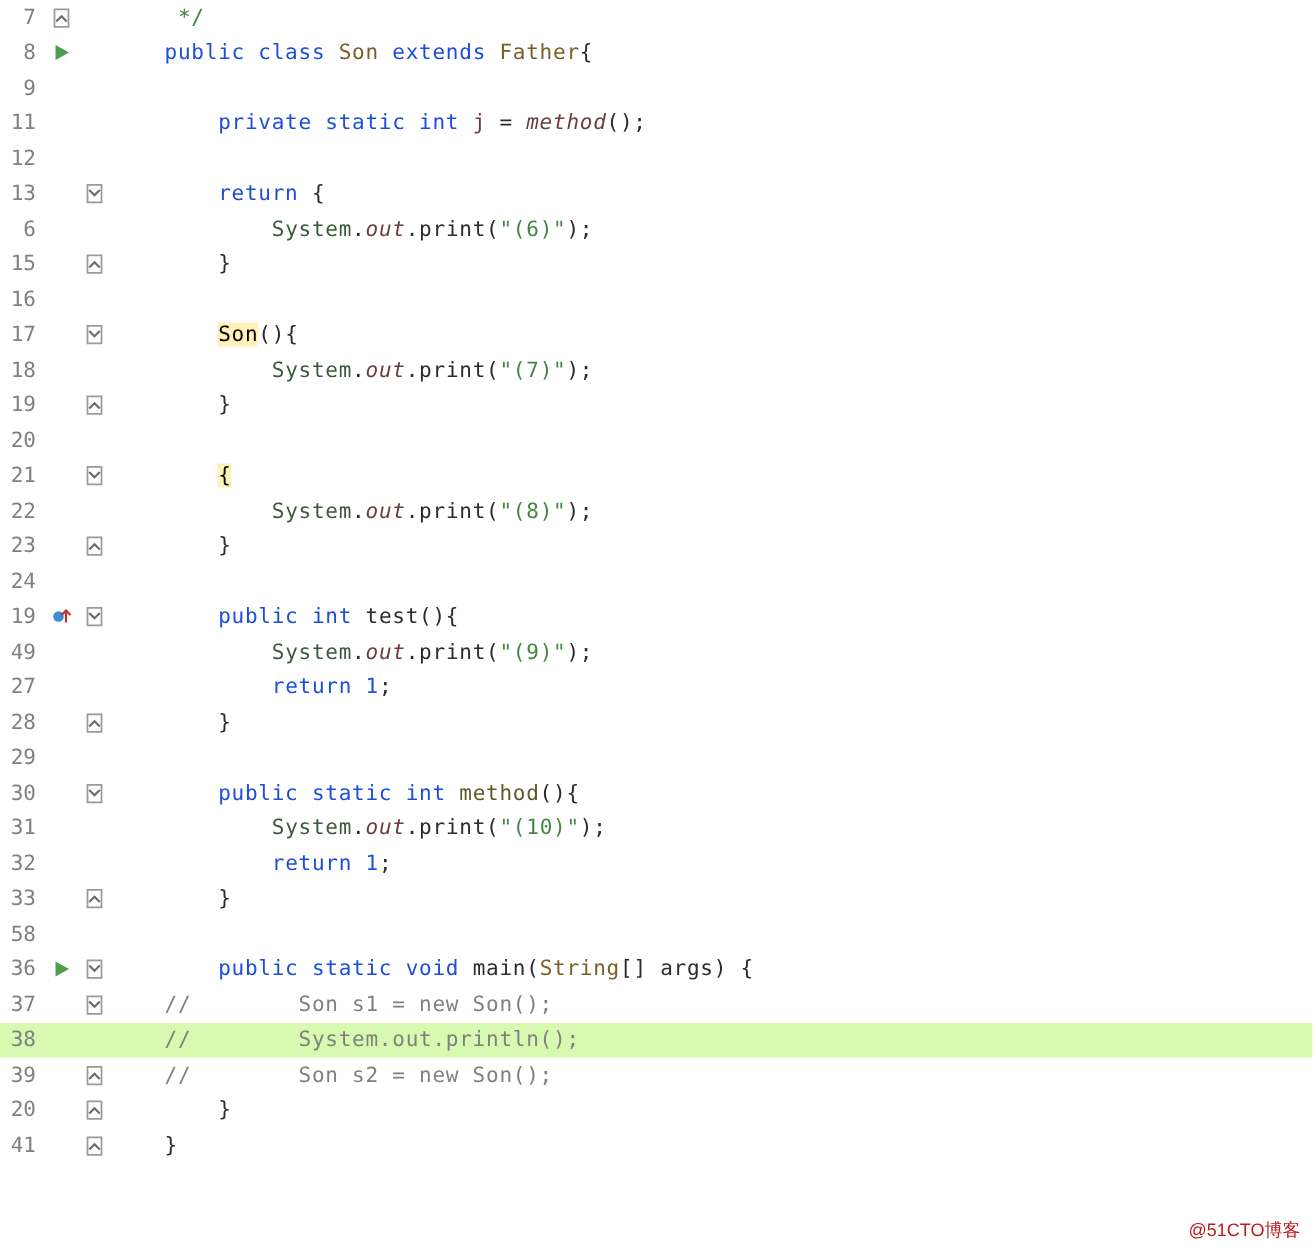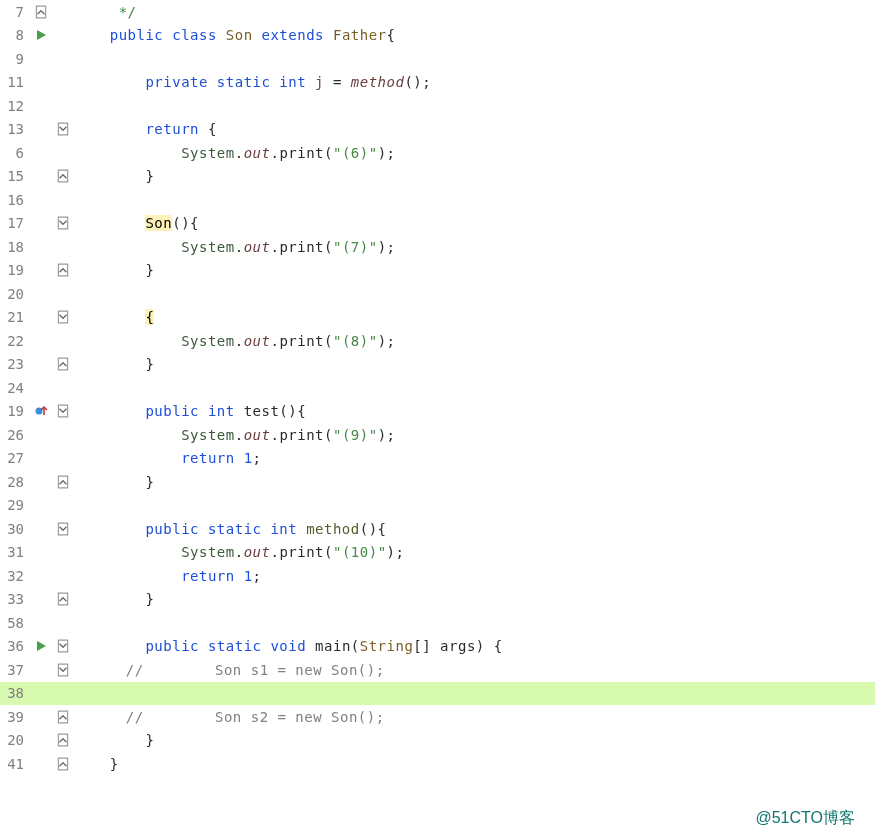--- a/index.html
+++ b/index.html
@@ -19,27 +19,27 @@
   .marks { width: 26px; display:flex; align-items:center; justify-content:center; }
   .fold { width: 18px; display:flex; align-items:center; justify-content:center; color:#8a8a8a; }
   .code { flex: 1; white-space: pre; padding-left: 2px; letter-spacing: 0.5px; }
   .kw { color: #1d4ed8; }
   .cls { color: #795e26; }
   .qual { color: #3a5a3a; }
   .fld { color: #6a3e3e; }
   .fldi { color: #6a3e3e; font-style: italic; }
   .str { color: #448744; }
   .num { color: #1750eb; }
-  .cmt { color: #808080; margin-left: 16px; }
+  .cmt { color: #808080; }
   .cmtg { color: #3a8a3a; }
   .plain { color: #2b2b2b; }
   .mtd { color: #5a5a2a; }
   .hlbox { background: #fff2b8; }
   .caret { border-bottom:1px solid #000; }
-  .watermark { position:absolute; right:20px; bottom:6px; color:#0f766e; font-size:16px; font-family: sans-serif; }
+  .watermark { position:absolute; right:8px; bottom:6px; color:#b91c1c; font-size:12px; font-family: sans-serif; }
   svg.icon { width:14px; height:14px; }
 </style>
 </head>
 <body>
 
 <div class="editor">
     <div class="line">
       <div class="gutter">7</div>
       <div class="marks">
         <svg class="icon" viewBox="0 0 12 12">
@@ -191,21 +191,21 @@
       </div>
       <div class="fold">
         <svg class="icon" viewBox="0 0 12 12">
           <path d="M2 1 h8 v10 h-8 z" fill="none" stroke="#9a9a9a" stroke-width="1"></path>
           <polyline points="3,4 6,7 9,4" fill="none" stroke="#6a6a6a" stroke-width="1.2"></polyline>
         </svg>
       </div>
       <div class="code">        <span class="kw">public int </span><span class="plain">test(){</span></div>
     </div>
     <div class="line">
-      <div class="gutter">26</div>
+      <div class="gutter">49</div>
       <div class="marks"></div>
       <div class="fold"></div>
       <div class="code">            <span class="qual">System</span><span class="plain">.</span><span class="fldi">out</span><span class="plain">.print(</span><span class="str">"(9)"</span><span class="plain">);</span></div>
     </div>
     <div class="line">
       <div class="gutter">27</div>
       <div class="marks"></div>
       <div class="fold"></div>
       <div class="code">            <span class="kw">return </span><span class="num">1</span><span class="plain">;</span></div>
     </div>
@@ -289,20 +289,21 @@
           <path d="M2 1 h8 v10 h-8 z" fill="none" stroke="#9a9a9a" stroke-width="1"></path>
           <polyline points="3,4 6,7 9,4" fill="none" stroke="#6a6a6a" stroke-width="1.2"></polyline>
         </svg>
       </div>
       <div class="code">    <span class="cmt">//        Son s1 = new Son();</span></div>
     </div>
     <div class="line hl">
       <div class="gutter">38</div>
       <div class="marks"></div>
       <div class="fold"></div>
+      <div class="code">    <span class="cmt">//        System.out.println(</span><span class="caret"></span><span class="cmt">);</span></div>
     </div>
     <div class="line">
       <div class="gutter">39</div>
       <div class="marks"></div>
       <div class="fold">
         <svg class="icon" viewBox="0 0 12 12">
           <path d="M2 1 h8 v10 h-8 z" fill="none" stroke="#9a9a9a" stroke-width="1"></path>
           <polyline points="3,8 6,5 9,8" fill="none" stroke="#6a6a6a" stroke-width="1.2"></polyline>
         </svg>
       </div>

